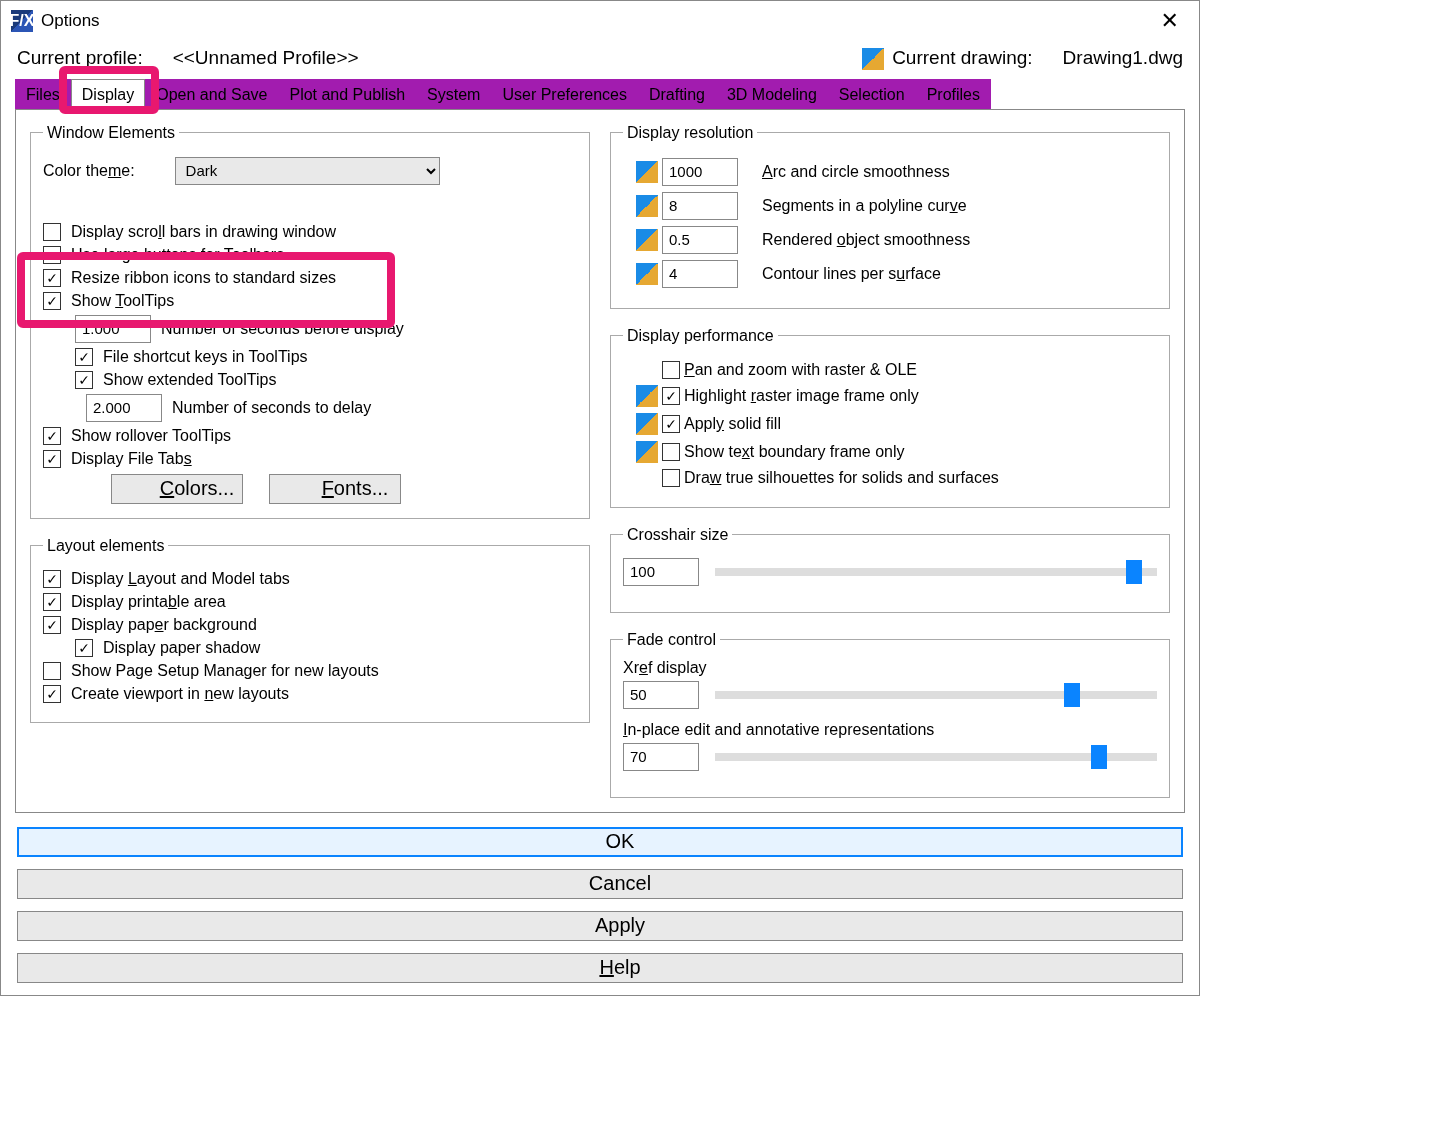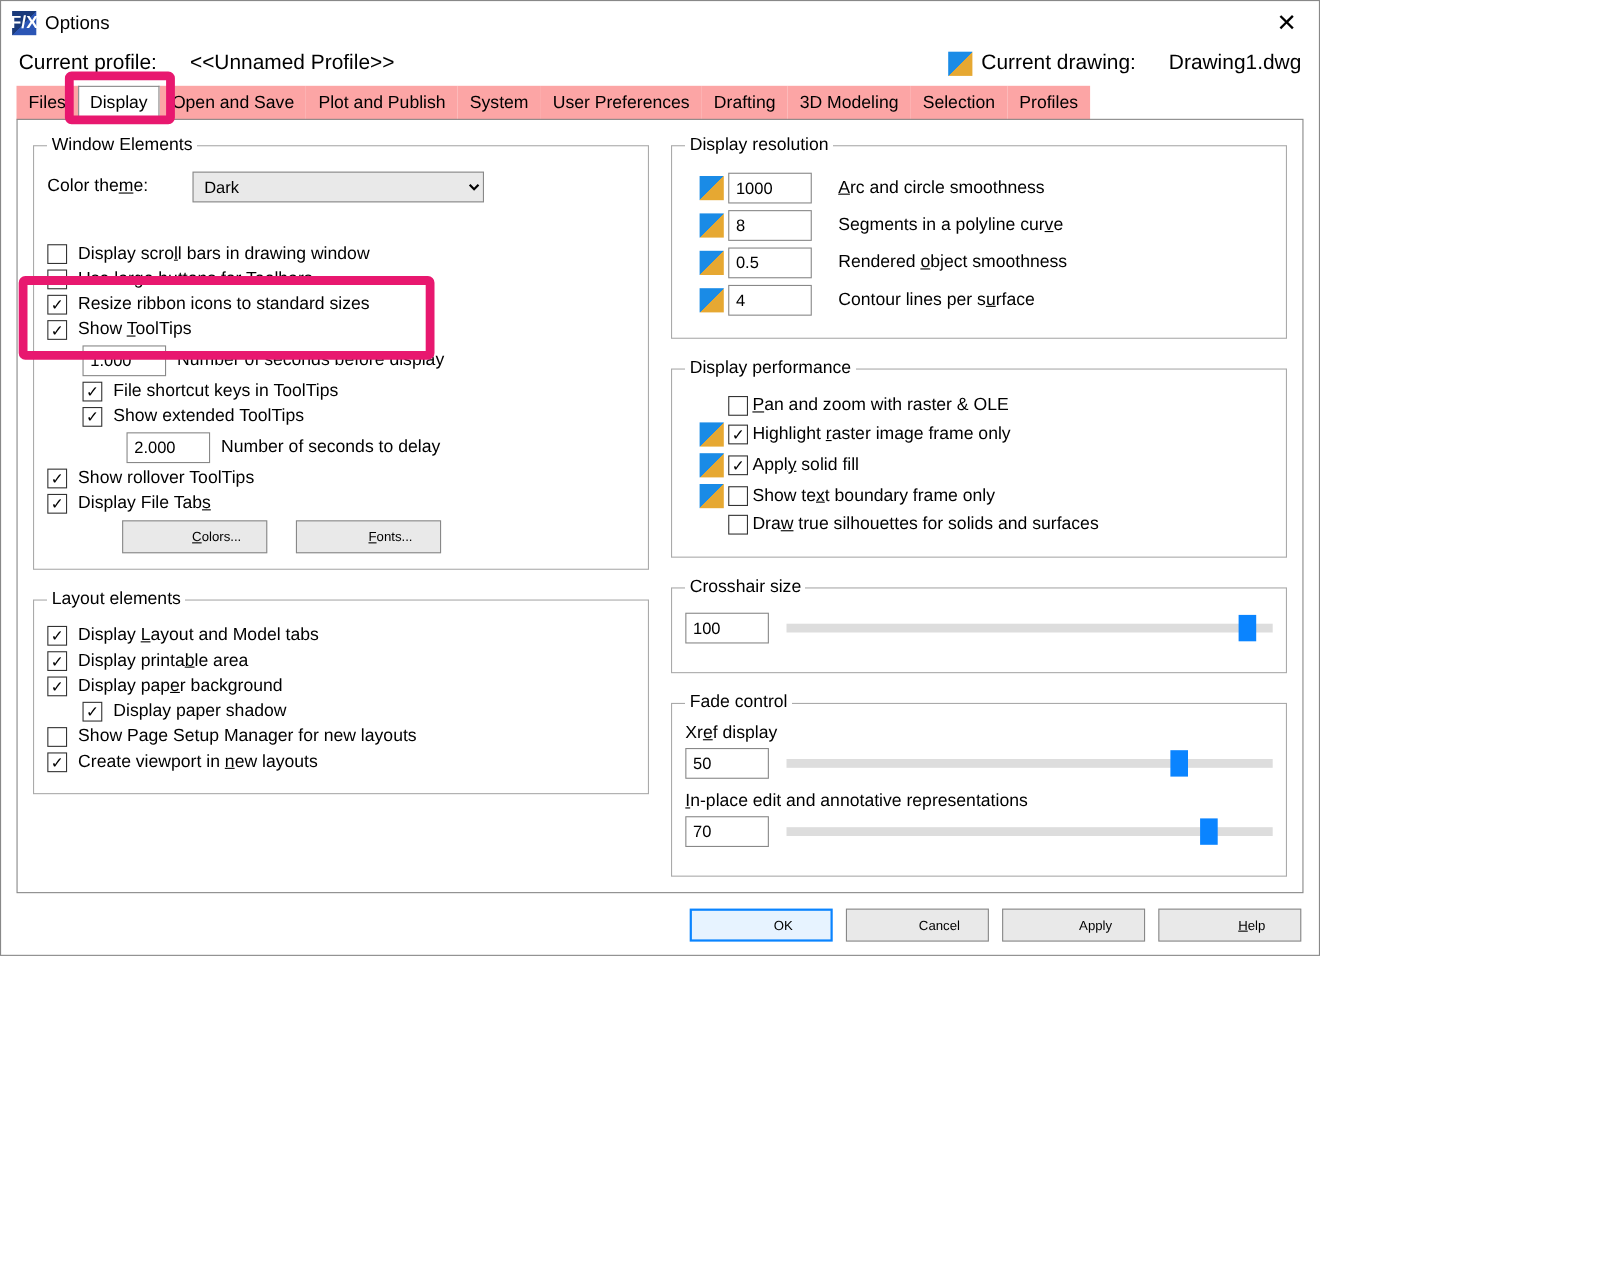--- a/index.html
+++ b/index.html
@@ -6,44 +6,44 @@
 body { font-family: "Segoe UI", Tahoma, sans-serif; font-size: 15px; color: #000; background: #fff; }
 .window { width: 1200px; border: 1px solid #888; background: #fff; position: relative; padding-bottom: 4px; }
 .titlebar { display: flex; align-items: center; padding: 5px 10px; }
 .app-icon { width: 22px; height: 22px; background: linear-gradient(135deg,#1a3a7a 50%,#2b55b5 50%); color:#fff; font-size:16px; font-weight:bold; display:flex; align-items:center; justify-content:center; margin-right:8px; }
 .title { font-size: 17px; }
 .close-x { margin-left:auto; font-size:22px; cursor:pointer; padding:2px 10px; }
 .topinfo { display:flex; align-items:center; padding: 6px 16px 8px 16px; gap: 30px; font-size:19px; }
 .topinfo .spacer { flex:1; }
 .draw-icon { width:22px; height:22px; background: linear-gradient(135deg,#1a8be6 50%, #e6a832 50%); display:inline-block; margin-right:8px; vertical-align:middle; }
 .tabs { display:flex; padding: 0 14px; position: relative; }
-.tab { padding: 6px 10px; font-size:16px; cursor:pointer; border:1px solid transparent; border-bottom:none; position:relative; top:1px; background:#fca5a5; }
+.tab { padding: 6px 10px; font-size:16px; cursor:pointer; border:1px solid transparent; border-bottom:none; position:relative; top:1px; background:#a21caf; }
 .tab.active { border-color:#888; background:#fff; z-index:3; }
 .tab-content { border:1px solid #888; margin: 0 14px 14px 14px; padding: 14px; display:flex; gap:20px; position:relative; }
 .col { flex:1; display:flex; flex-direction:column; gap:18px; }
 fieldset { border:1px solid #aaa; padding: 10px 12px 14px 12px; }
 legend { font-size:16px; padding: 0 4px; }
 .row { display:flex; align-items:center; gap:10px; margin: 5px 0; }
 .row.indent1 { margin-left: 32px; }
-.row.indent2b { margin-left: 72px; }
+.row.indent2b { margin-left: 43px; }
 .checkbox { width:18px; height:18px; border:1px solid #333; background:#fff; display:inline-flex; align-items:center; justify-content:center; font-size:14px; cursor:pointer; flex-shrink:0; }
 .checkbox.checked::after { content:"✓"; line-height:1; }
 .label { font-size:16px; }
 .u { text-decoration: underline; }
 select.combo { width: 265px; height:28px; background:#e9e9e9; border:1px solid #888; font-size:15px; padding:2px 6px; }
 input.txt { height:28px; border:1px solid #888; font-size:15px; padding:2px 6px; background:#fff; width:76px; }
-.btn { min-width:132px; height:30px; border:1px solid #888; background:#e9e9e9; font-size:12px; cursor:pointer;padding-left:40px; }
+.btn { min-width:132px; height:30px; border:1px solid #888; background:#e9e9e9; font-size:20px; cursor:pointer;padding-left:40px; }
 .btn-row { display:flex; gap:26px; margin-left: 68px; margin-top:6px; }
 .res-row { display:flex; align-items:center; gap:4px; margin:6px 0;padding-left:13px; }
 .res-icon { width:22px; height:22px; background: linear-gradient(135deg,#1a8be6 50%, #e6a832 50%); flex-shrink:0; }
 .res-spacer { width:22px; flex-shrink:0; }
 .slider-wrap { display:flex; align-items:center; gap:16px; margin: 4px 0 12px 0; }
 .slider { flex:1; height:8px; background:#ddd; position:relative; }
 .thumb { position:absolute; top:-8px; width:16px; height:24px; background:#0a84ff; }
-.bottom-buttons { display:flex; gap:12px; justify-content:flex-end; padding: 0 16px 8px 16px; }
+.bottom-buttons { display:flex; gap:12px; justify-content:flex-end; padding: 0 16px 8px 16px; flex-direction: column; }
 .bottom-buttons .btn { min-width:130px; }
 .bottom-buttons .btn.default { border:2px solid #0a84ff; background:#e7f3ff; }
 .highlight-tab { position:absolute; border:8px solid #e8186f; border-radius:6px; z-index:20; pointer-events:none; }
 .highlight-box { position:absolute; border:8px solid #e8186f; border-radius:6px; z-index:20; pointer-events:none; }
 </style>
 </head>
 <body>
 
 <div class="window">
   <div class="titlebar">

